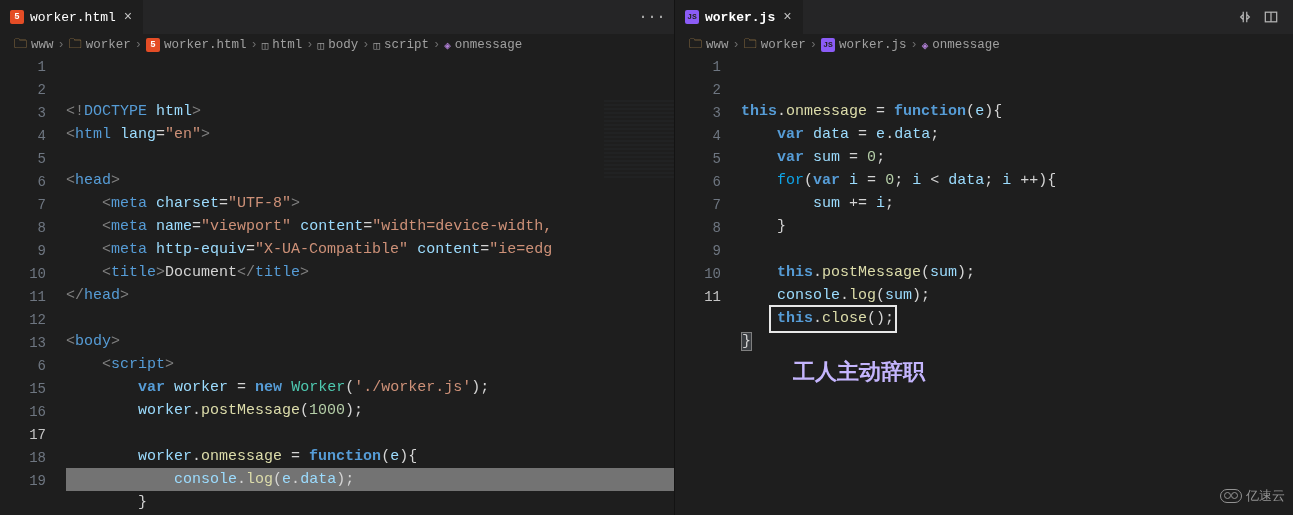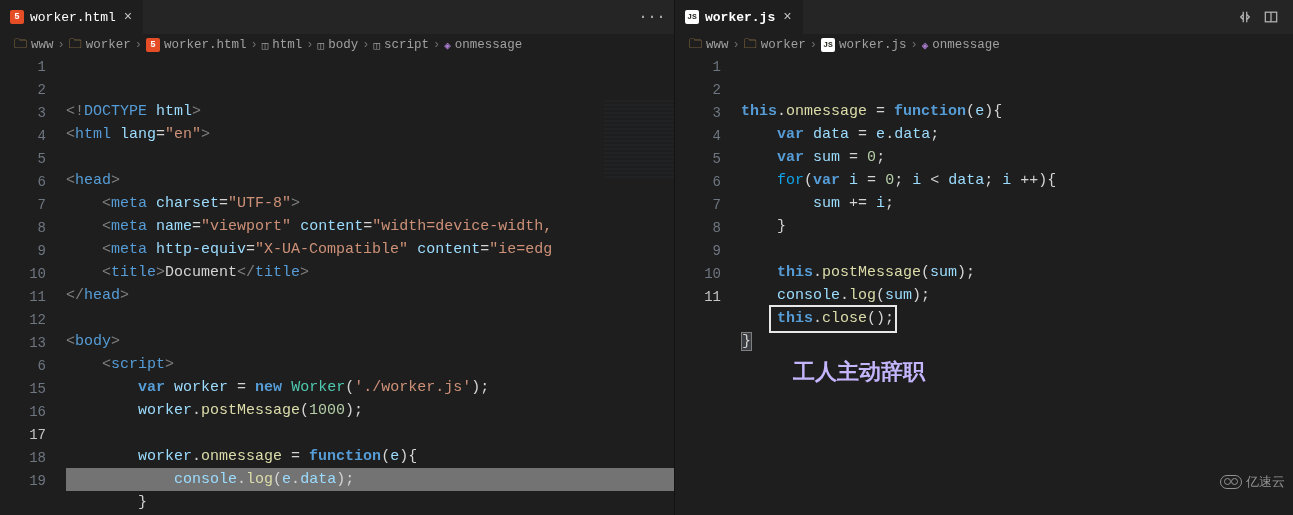--- a/index.html
+++ b/index.html
@@ -117,21 +117,21 @@
   position: absolute;
   color: #c4b5fd;
   font-weight: bold;
   font-size: 22px;
   font-family: 'Microsoft YaHei', sans-serif;
 }
 
 .watermark {
   position: absolute;
   right: 8px;
-  bottom: 24px;
+  bottom: 10px;
   color: #b0b0b0;
   font-size: 13px;
   font-family: sans-serif;
   display: flex;
   align-items: center;
   gap: 4px;
   opacity: 0.8;
 }
 .watermark-ico {
   width: 22px;
@@ -144,21 +144,21 @@
   content: '';
   position: absolute;
   border: 1.5px solid #b0b0b0;
   border-radius: 50%;
 }
 .watermark-ico::before { width: 5px; height: 5px; left: 3px; top: 2px; }
 .watermark-ico::after { width: 5px; height: 5px; right: 3px; top: 2px; }
 
 
 .ico-html { width:14px; height:14px; background:#e44d26; display:inline-block; border-radius:2px; position:relative; font-size:9px; color:#fff; text-align:center; line-height:14px; font-weight:bold; }
-.ico-js { width:14px; height:14px; background:#ffffff; display:inline-block; border-radius:2px; color:#22221b; font-size:8px; text-align:center; line-height:14px; font-weight:bold; }
+.ico-js { width:14px; height:14px; background:#8b5cf6; display:inline-block; border-radius:2px; color:#22221b; font-size:8px; text-align:center; line-height:14px; font-weight:bold; }
 .ico-folder { color:#c09553; font-size:13px; }
 .ico-cube { color:#9e9e9e; font-size:11px; display:inline-block; }
 .ico-purple { color:#b180d7; font-size:11px; }
 
 .action-ico { width:16px; height:16px; display:inline-flex; align-items:center; justify-content:center; }
 </style>
 </head>
 <body>
 
 <div class="pane pane-left">

